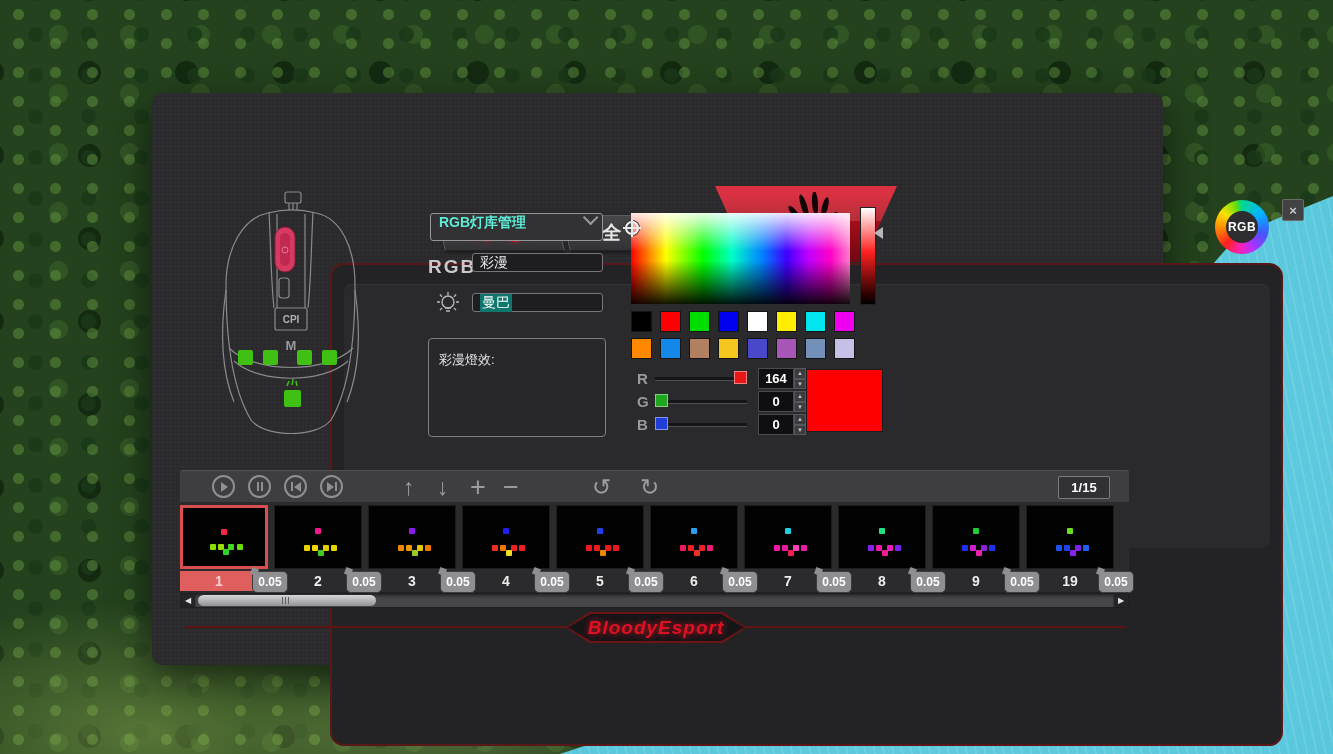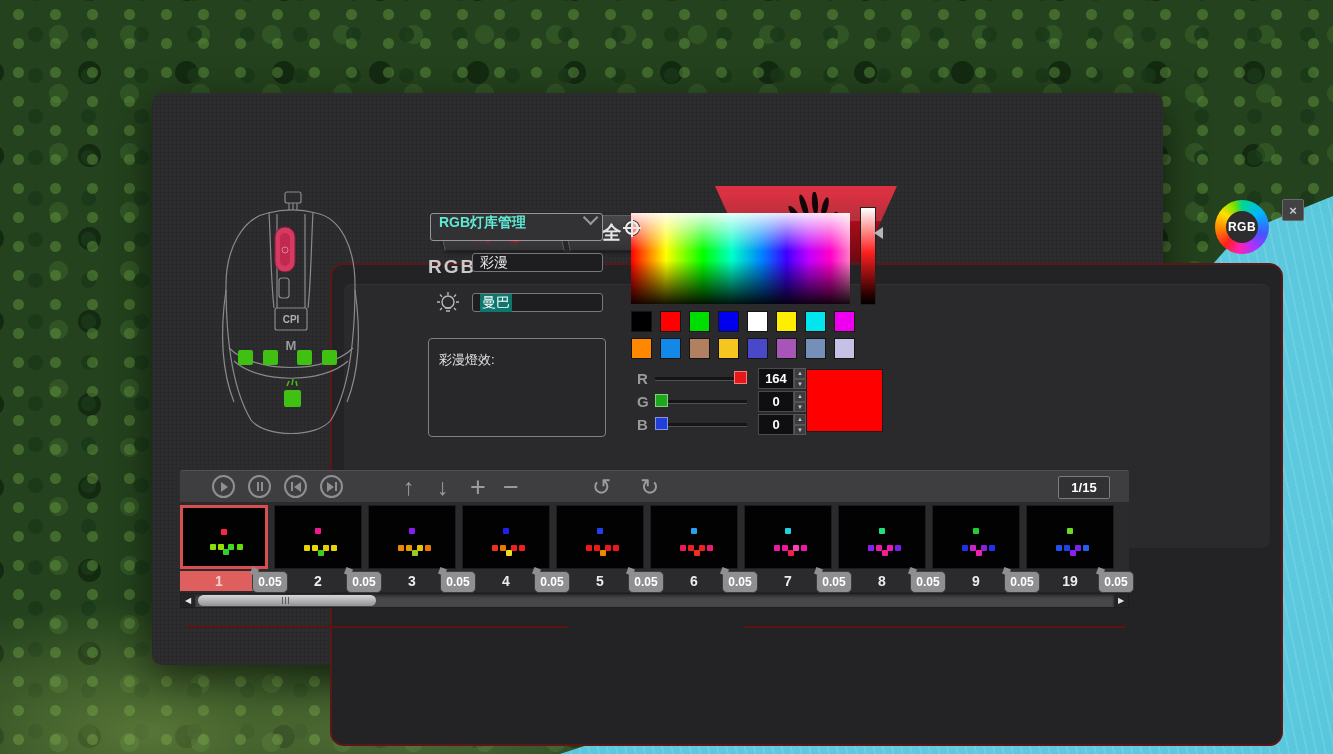--- a/index.html
+++ b/index.html
@@ -503,14 +503,19 @@
               <i></i>
               <i></i>
             </span>
         </div>
       </div>
       <div class="sc-btn">▶</div>
     </div>
 
     <div class="foot-line" id="fl-left" style="left:34px;top:533px"></div>
     <div class="foot-line" id="fl-right" style="left:592px;top:533px"></div>
+    <div class="foot-badge" style="left:414px;top:519px">
+      <div class="foot-badge-in">
+        <span class="foot-text">BloodyEsport</span>
+      </div>
+    </div>
   </div>
 </div>
 
 </body></html>

